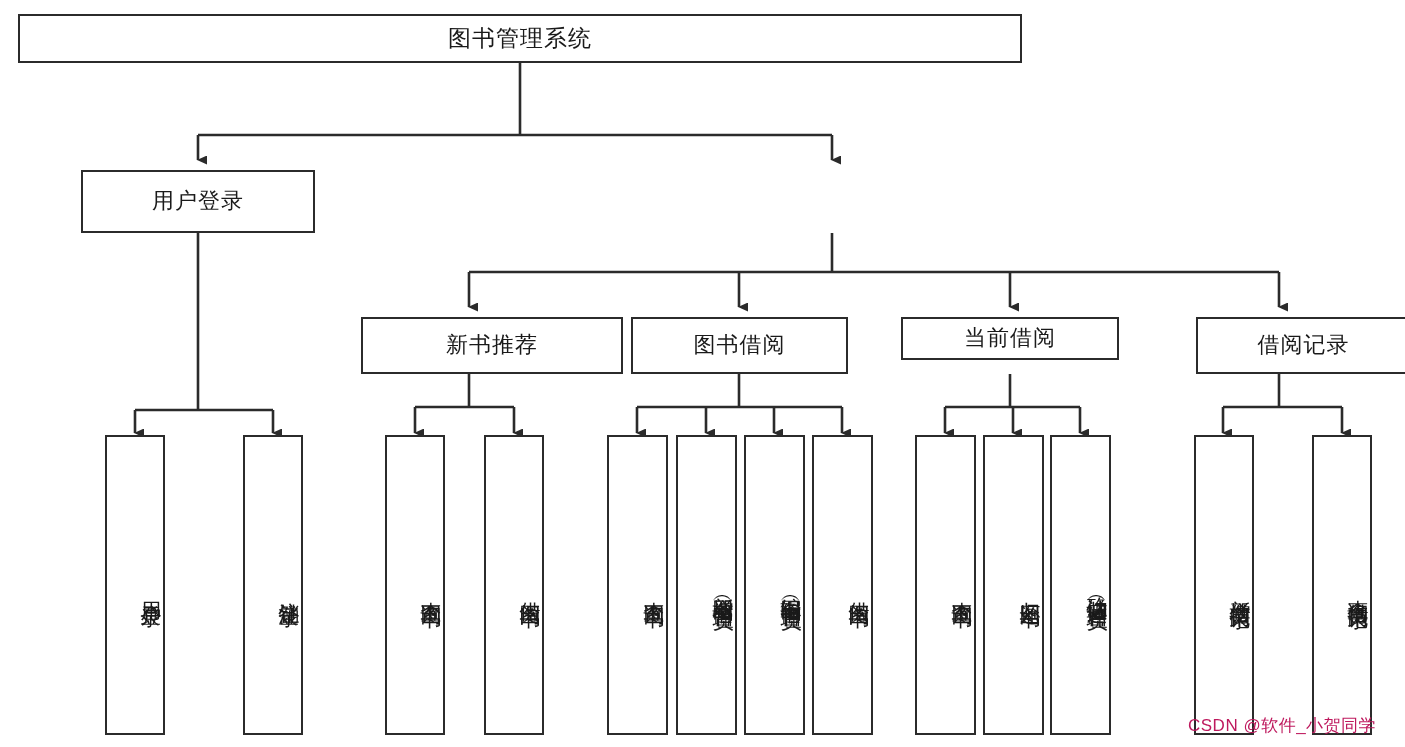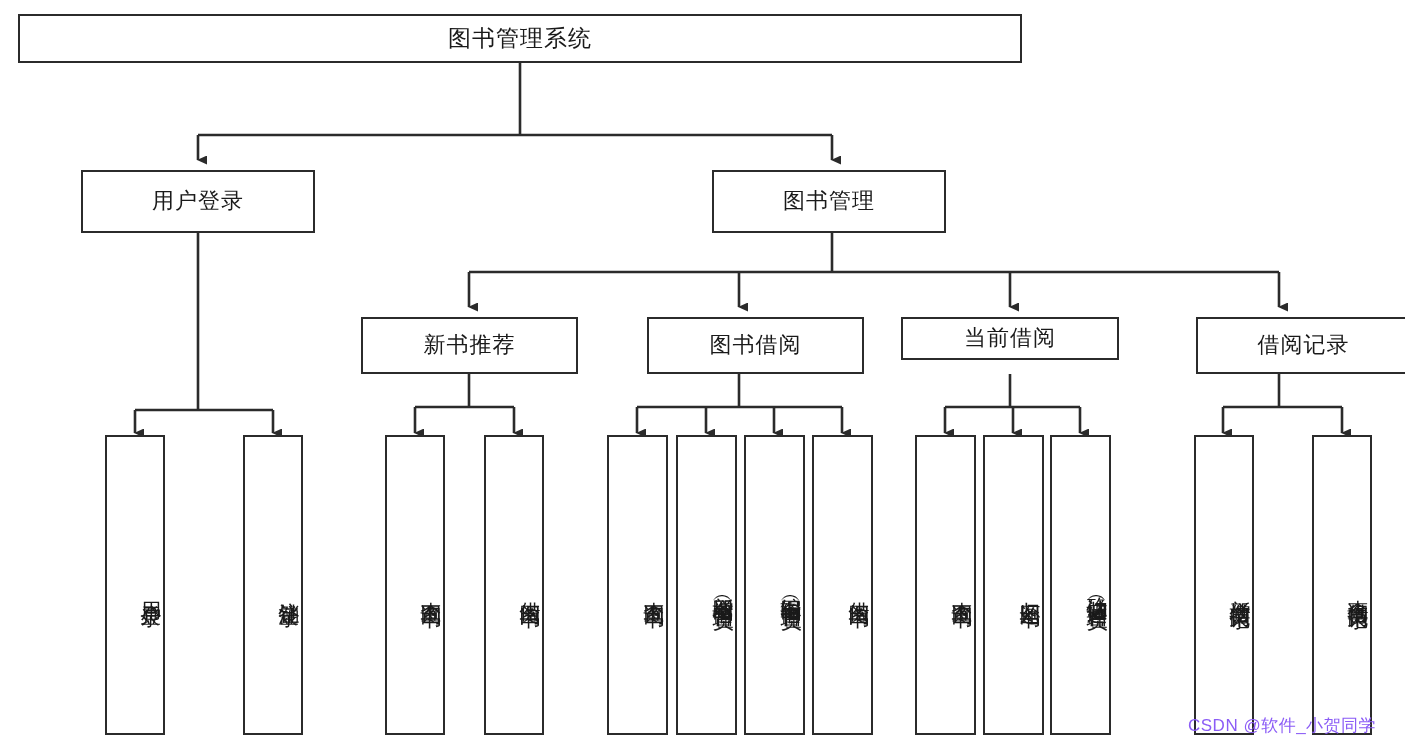--- a/index.html
+++ b/index.html
@@ -54,21 +54,21 @@
   .node.v .vtext {
     writing-mode: vertical-rl;
     text-orientation: upright;
     display: block;
   }
   .watermark {
     position: absolute;
     left: 1188px;
     top: 714px;
     font-size: 17px;
-    color: #8b5cf6;
+    color: #be185d;
     letter-spacing: 0.5px;
     white-space: nowrap;
     z-index: 5;
     font-family: "Liberation Sans", "DejaVu Sans", sans-serif;
   }
 </style>
 </head>
 <body>
 
 <div id="canvas">
@@ -123,28 +123,25 @@
     </g>
   </svg>
 
   <div class="node h root" style="left:18px; top:14px; width:1004px; height:49px;">
     <span>图书管理系统</span>
   </div>
 
   <div class="node h" style="left:81px; top:170px; width:234px; height:63px;">
     <span>用户登录</span>
   </div>
-  <div class="node h" style="left:712px; top:170px; width:234px; height:63px;">
-    <span>图书管理</span>
-  </div>
 
-  <div class="node h" style="left:361px; top:317px; width:217px; height:57px;">
+  <div class="node h" style="left:361px; top:317px; width:262px; height:57px;">
     <span>新书推荐</span>
   </div>
-  <div class="node h" style="left:631px; top:317px; width:217px; height:57px;margin-left:16px;">
+  <div class="node h" style="left:631px; top:317px; width:217px; height:57px;">
     <span>图书借阅</span>
   </div>
   <div class="node h" style="left:901px; top:317px; width:218px; height:43px;">
     <span>当前借阅</span>
   </div>
   <div class="node h" style="left:1172px; top:317px; width:215px; height:57px;margin-left:24px;">
     <span>借阅记录</span>
   </div>
 
   <div class="node v" style="left:105px; top:435px; width:60px; height:300px;">

